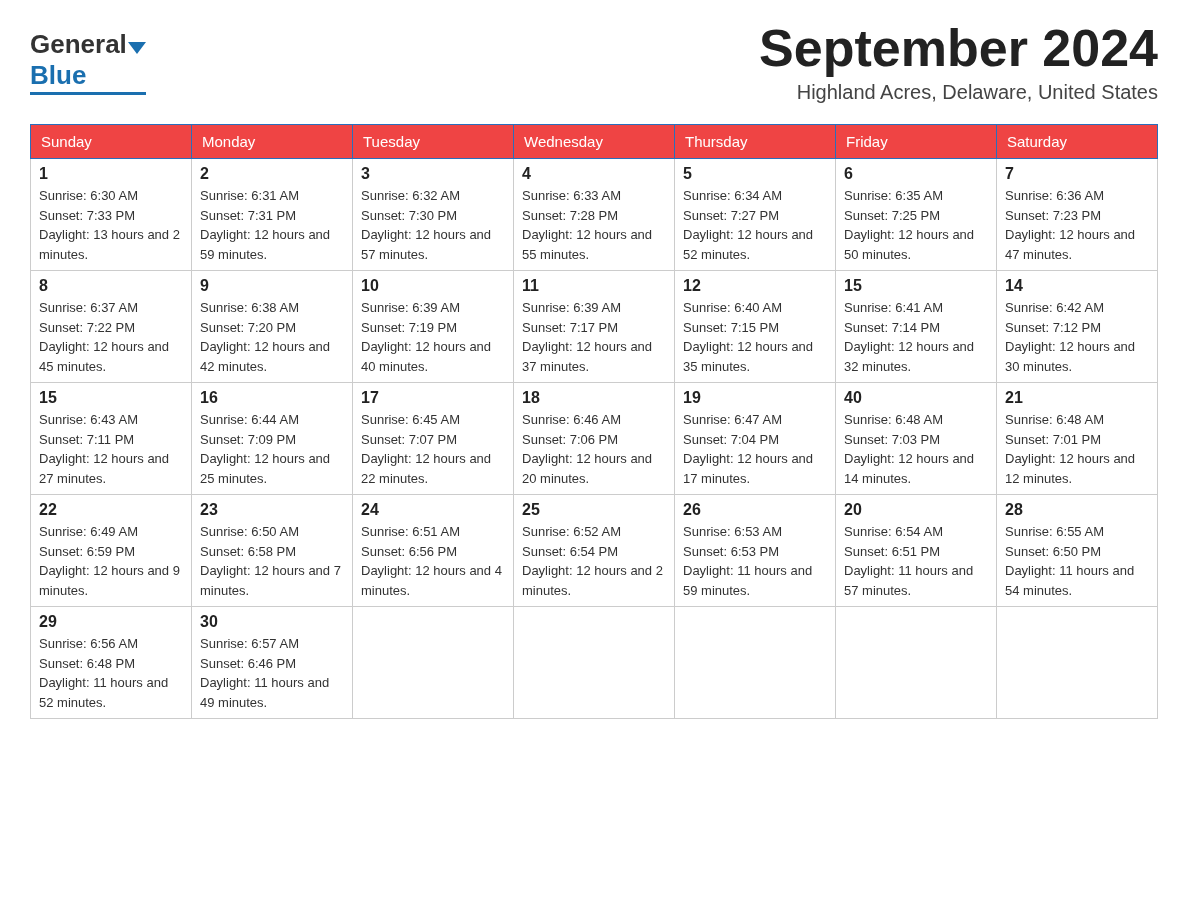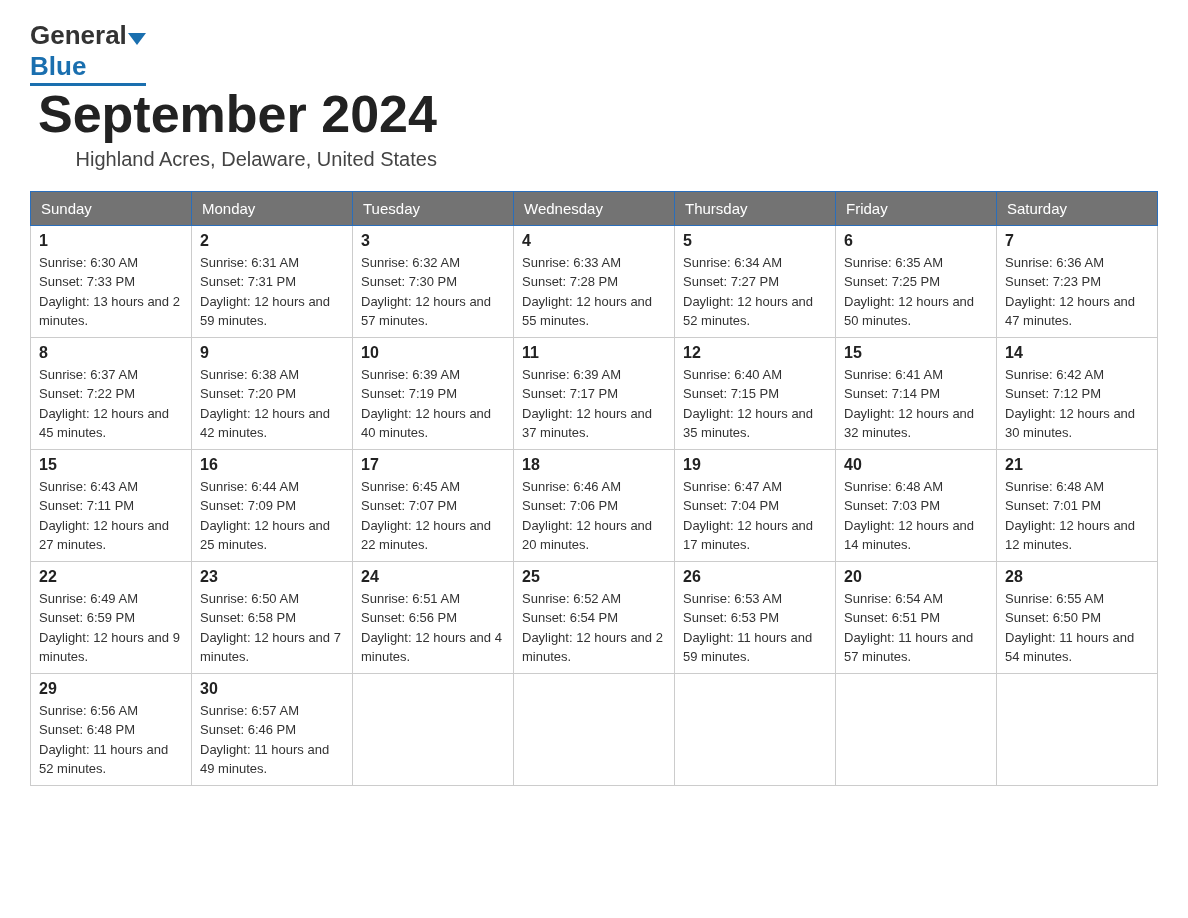--- a/index.html
+++ b/index.html
@@ -6,23 +6,22 @@
     body {
       font-family: Arial, sans-serif;
       background: #fff;
       padding: 20px 30px;
       width: 1188px;
       min-height: 918px;
     }
     .header {
       display: flex;
       justify-content: space-between;
-      align-items: flex-start;
+      align-items: center;
       margin-bottom: 20px;
-      flex-direction: column;
     }
     .logo {
       display: flex;
       flex-direction: column;
       align-items: flex-start;
     }
     .title-section {
       text-align: right;
       margin-left: 8px;
     }
@@ -36,21 +35,21 @@
       font-size: 20px;
       color: #444;
       margin-top: 4px;
     }
     .calendar {
       width: 100%;
       border-collapse: collapse;
       border: 1px solid #999;
     }
     .calendar th {
-      background: #737373;
+      background: #ef4444;
       color: #fff;
       text-align: left;
       padding: 8px 10px;
       font-size: 15px;
       font-weight: normal;
       border: 1px solid #2a6ebb;
     }
     .calendar td {
       vertical-align: top;
       padding: 6px 8px;

